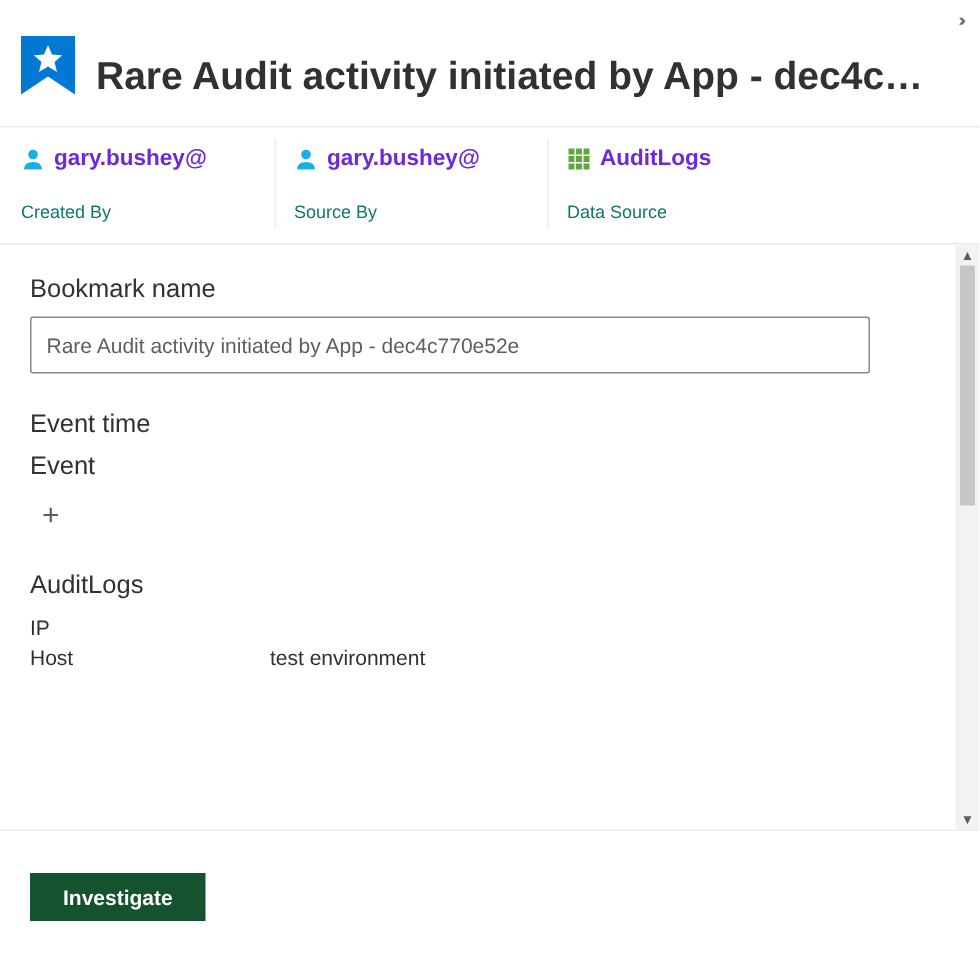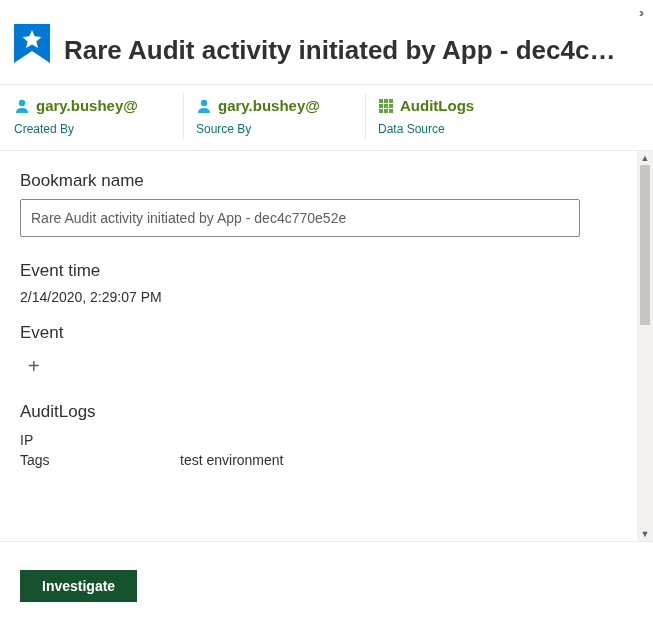--- a/index.html
+++ b/index.html
@@ -51,22 +51,22 @@
       margin-right: 12px;
       border-right: 1px solid #edebe9;
       min-width: 170px;
     }
     .meta-cell:last-child { border-right: none; }
     .meta-top {
       display: flex;
       align-items: center;
       font-size: 15px;
       font-weight: 600;
-      color: #4d7c0f;
-      margin-bottom: 8px;
+      color: #6d28d9;
+      margin-bottom: 20px;
     }
     .meta-icon { width: 16px; height: 16px; margin-right: 6px; flex: none; }
     .meta-label {
       font-size: 12px;
       color: #0f766e;
     }
     .content-wrap {
       display: flex;
       height: 390px;
     }
@@ -207,34 +207,33 @@
   </div>
 </div>
 
 <div class="content-wrap">
   <div class="content">
     <div class="section-label">Bookmark name</div>
     <input class="text-input" type="text" value="Rare Audit activity initiated by App - dec4c770e52e" style="">
     <div class="gap"></div>
 
     <div class="section-label">Event time</div>
-    <div class="event-time">2/14/2020, 2:29:07 PM</div>
 
     <div class="section-label">Event</div>
     <div class="add-tag">+</div>
     <div class="gap"></div>
 
     <div class="section-label">AuditLogs</div>
     <div class="entities-table">
       <div class="ent-row">
         <div class="ent-key">IP</div>
         <div class="ent-val"></div>
       </div>
       <div class="ent-row">
-        <div class="ent-key">Tags</div>
+        <div class="ent-key">Host</div>
         <div class="ent-val">test environment</div>
       </div>
     </div>
   </div>
 
   <div class="scrollbar">
     <div class="scroll-arrow up">▲</div>
     <div class="scroll-thumb"></div>
     <div class="scroll-arrow down">▼</div>
   </div>

